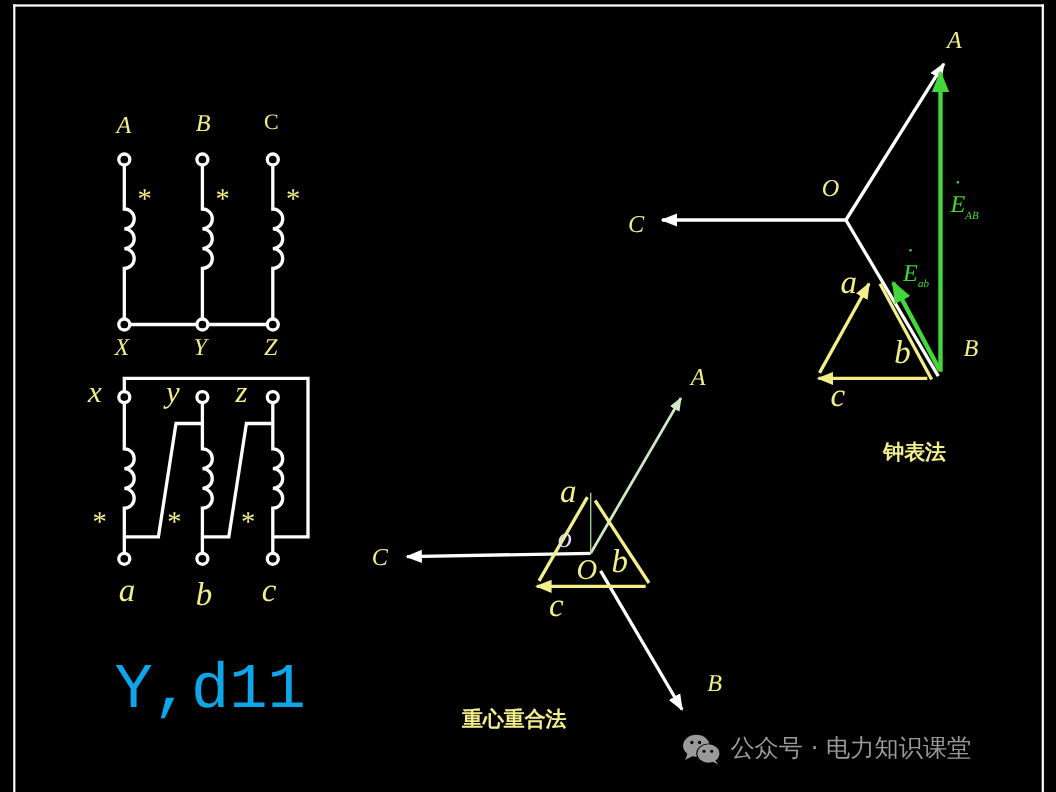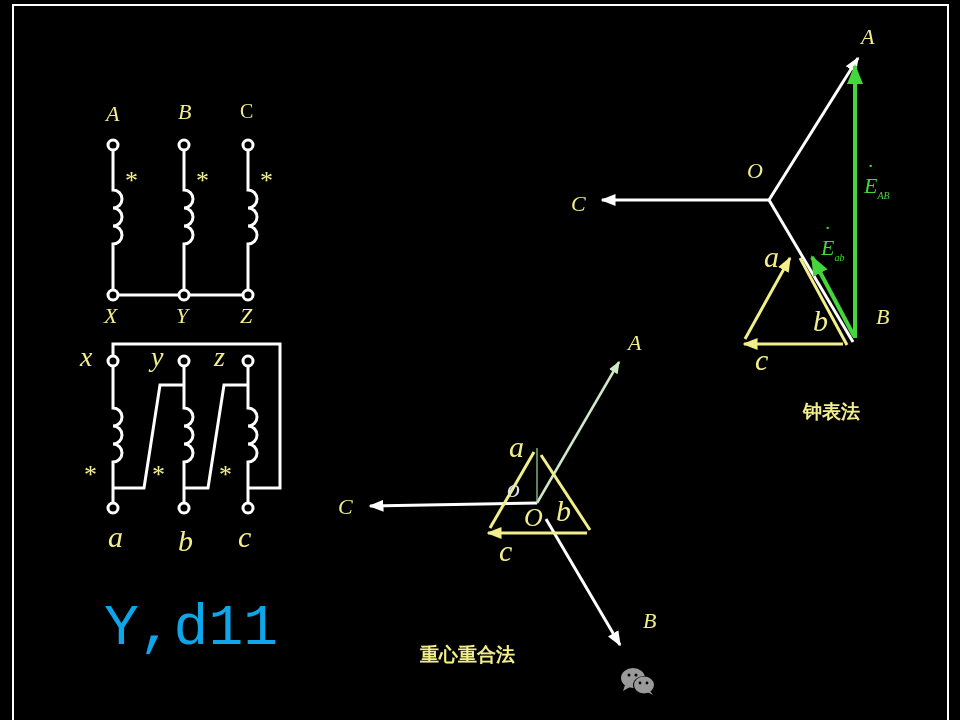--- a/index.html
+++ b/index.html
@@ -147,13 +147,14 @@
     <ellipse cx="13" cy="12" rx="12" ry="10" fill="#9a9a9a"></ellipse>
     <path d="M5,19 L3,25 L10,21 z" fill="#9a9a9a"></path>
     <ellipse cx="24" cy="19" rx="11" ry="9" fill="#000"></ellipse>
     <ellipse cx="24" cy="19" rx="10" ry="8.5" fill="#9a9a9a"></ellipse>
     <path d="M30,25 L33,29 L27,26 z" fill="#9a9a9a"></path>
     <circle cx="9" cy="9" r="1.5" fill="#000"></circle>
       <circle cx="16" cy="9" r="1.5" fill="#000"></circle>
     <circle cx="20" cy="17" r="1.4" fill="#000"></circle>
       <circle cx="27" cy="17" r="1.4" fill="#000"></circle>
   </svg>
+  <span>公众号 · 电力知识课堂</span>
 </div>
 
 </body></html>

